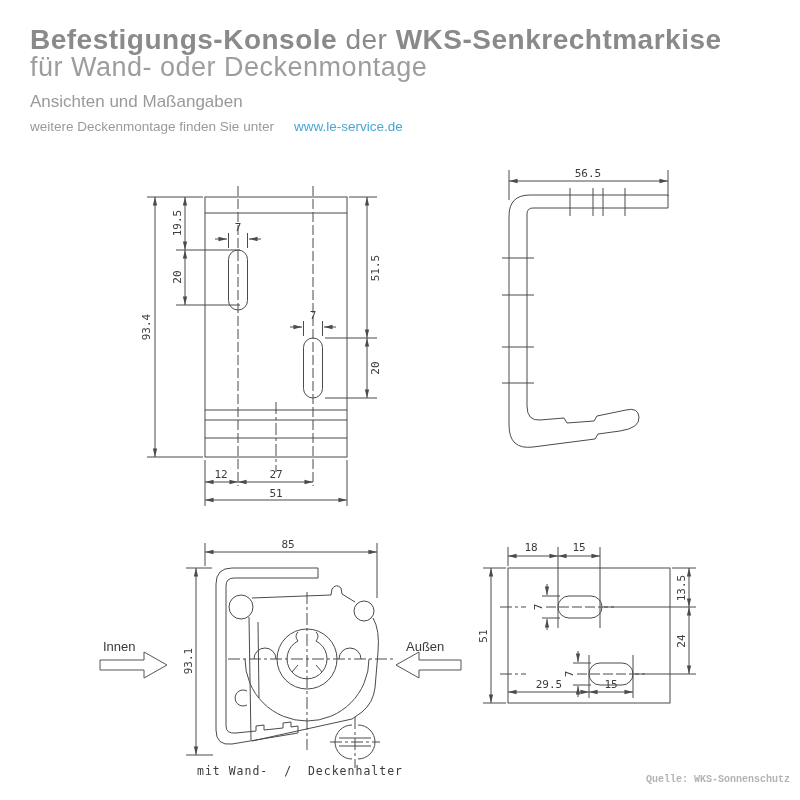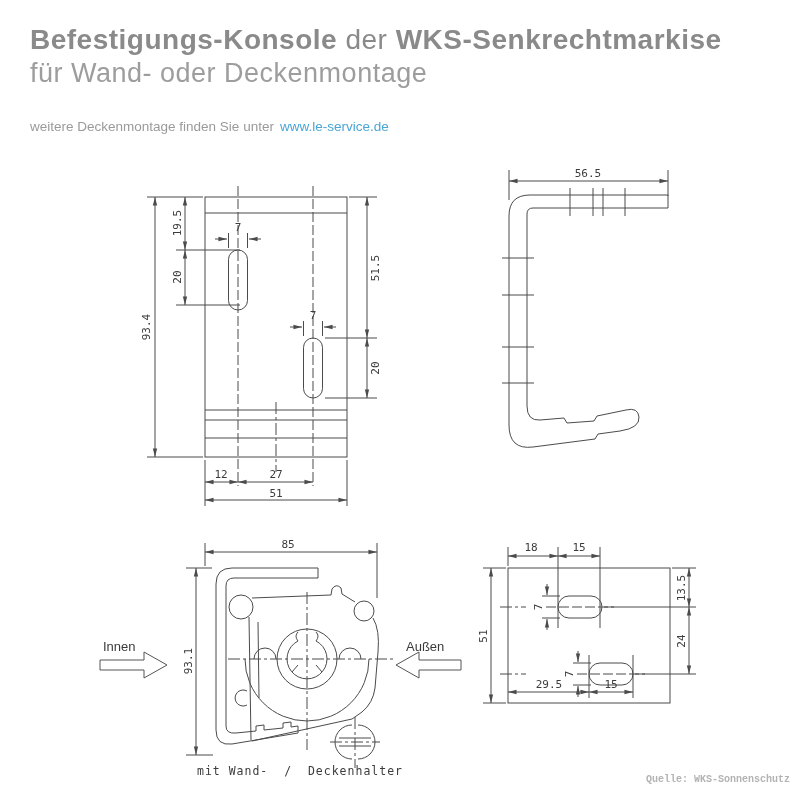--- a/index.html
+++ b/index.html
@@ -1,43 +1,44 @@
 <!DOCTYPE html>
 <html><head>
 <meta charset="utf-8">
 <style>
   html,body{margin:0;padding:0;background:#ffffff;}
   .page{position:relative;width:800px;height:800px;background:#fff;overflow:hidden;
         font-family:"Liberation Sans", sans-serif;}
   .hdr{position:absolute;left:30px;}
   .t1{top:24px;font-size:28px;font-weight:bold;color:#8a8a8a;letter-spacing:0.5px;}
   .t1 .mid{font-weight:normal;}
-  .t2{top:58px;font-size:27px;font-weight:normal;color:#9d9d9d;letter-spacing:0.5px;}
+  .t2{top:52px;font-size:27px;font-weight:normal;color:#9d9d9d;letter-spacing:0.5px;}
   .t3{top:92px;font-size:17px;color:#9a9a9a;}
   .t4{top:119px;font-size:13.5px;color:#9a9a9a;}
-  .t4 a{color:#4aa6d5;text-decoration:none;margin-left:6px;}
+  .t4 a{color:#4aa6d5;text-decoration:none;margin-left:20px;}
   .src{position:absolute;right:10px;top:774px;font-size:10px;font-weight:bold;color:#b3b3b3;font-family:Liberation Mono, monospace;}
   svg.blue{position:absolute;left:0;top:0;}
   .draw{stroke:#4b4b4b;fill:none;stroke-width:1;}
   .draw text{stroke:none;fill:#3c3c3c;font-family:"DejaVu Sans Mono", monospace;font-size:11px;}
   .draw text.lbl{font-family:"Liberation Sans", sans-serif;font-size:13px;fill:#3a3a3a;}
   .draw text.cap{font-size:11.5px;letter-spacing:1px;white-space:pre;}
   .dim{marker-start:url(#arr);marker-end:url(#arr);}
   .de{marker-end:url(#arr);}
   .cl{stroke-dasharray:10 3;}
   .cld{stroke-dasharray:12 3 3 3;}
   .oarr{fill:#ffffff;stroke:#555;}
 </style>
 </head>
 <body>
 
 <div class="page">
 
   <div class="hdr t1"><span>Befestigungs-Konsole</span> <span class="mid">der</span> <span>WKS-Senkrechtmarkise</span></div>
   <div class="hdr t2">für Wand- oder Deckenmontage</div>
+  <div class="hdr t3">Ansichten und Maßangaben</div>
   <div class="hdr t4"><span>weitere Deckenmontage finden Sie unter</span><a href="#">www.le-service.de</a></div>
 
   <svg class="blue" width="800" height="800" viewBox="0 0 800 800">
     <defs>
       <marker id="arr" viewBox="0 0 10 6" refX="9.5" refY="3" markerWidth="9" markerHeight="5.4" orient="auto-start-reverse">
         <path d="M0,0.6 L9.5,3 L0,5.4 Z" fill="#4b4b4b" stroke="none"></path>
       </marker>
     </defs>
 
     <g class="draw">

